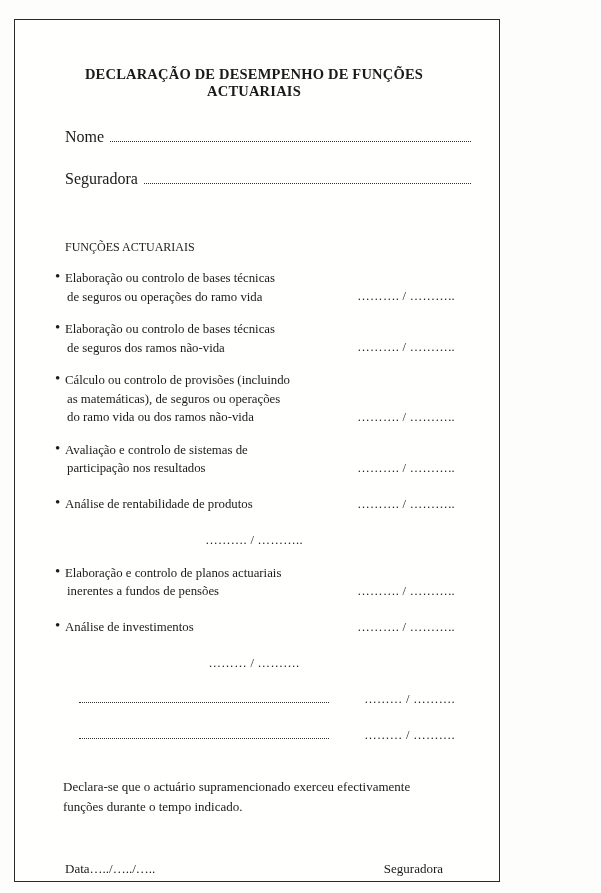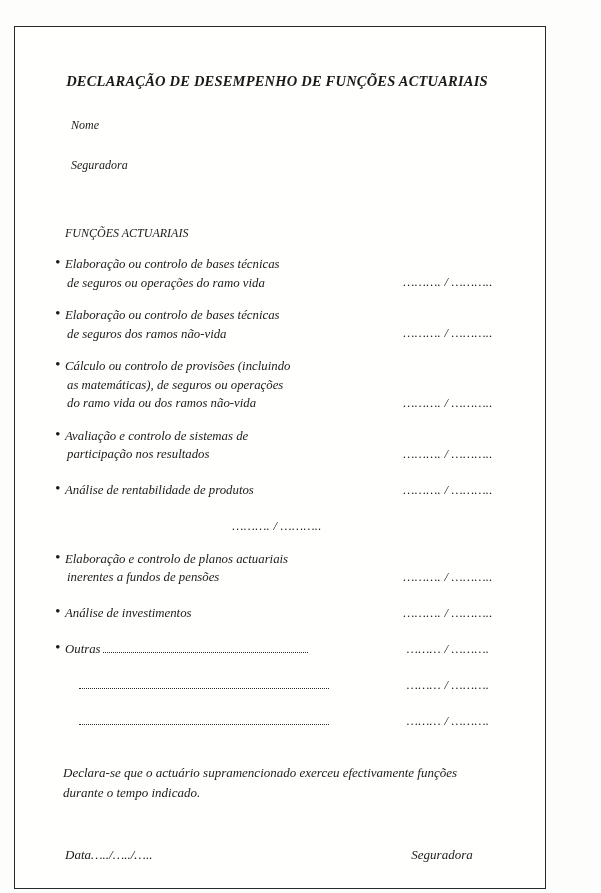--- a/index.html
+++ b/index.html
@@ -14,27 +14,26 @@
   .page {
     position: relative;
     width: 601px;
     height: 893px;
     background: #fdfdfb;
     overflow: hidden;
   }
   .sheet {
     position: absolute;
     left: 14px;
-    top: 26px;
-    width: 532px;
+    top: 19px;
+    width: 486px;
     height: 863px;
     border: 1.5px solid #2b2b2b;
     background: #fffffd;
     box-sizing: border-box;
-    font-style: italic;
   }
   .inner {
     position: absolute;
     left: 38px;
     top: 26px;
     right: 26px;
     bottom: 10px;
   }
   .doc-title {
     text-align: center;
@@ -42,24 +41,23 @@
     font-size: 14.5px;
     letter-spacing: 0.2px;
     margin: 20px 0 0 0;
     padding-right: 18px;
   }
 
   
   .field-row {
     display: flex;
     align-items: baseline;
-    font-size: 12px;
+    font-size: 16px;
     margin-top: 28px;
     padding-left: 12px;
-    flex-direction: column;
   }
   .field-row.second { margin-top: 24px; }
   .field-label { white-space: nowrap; }
   .dotfill {
     flex: 1;
     border-bottom: 1.6px dotted #2b2b2b;
     margin-left: 6px;
     margin-right: 2px;
     height: 10px;
   }
@@ -241,23 +239,20 @@
         </div>
 
         <div class="fn-row">
           <div class="fn-left">
             <span class="bullet">•</span><span class="txt">Análise de investimentos</span>
           </div>
           <div class="fn-right">………. / ………..</div>
         </div>
 
         <div class="fn-row">
-          <div class="fn-left">
-            <span class="bullet">•</span><span class="txt">Outras</span><span class="inline-dots"></span>
-          </div>
           <div class="fn-right">……… / ……….</div>
         </div>
 
         <div class="fn-row">
           <div class="fn-left">
             <span class="full-dots"></span>
           </div>
           <div class="fn-right">……… / ……….</div>
         </div>
 

